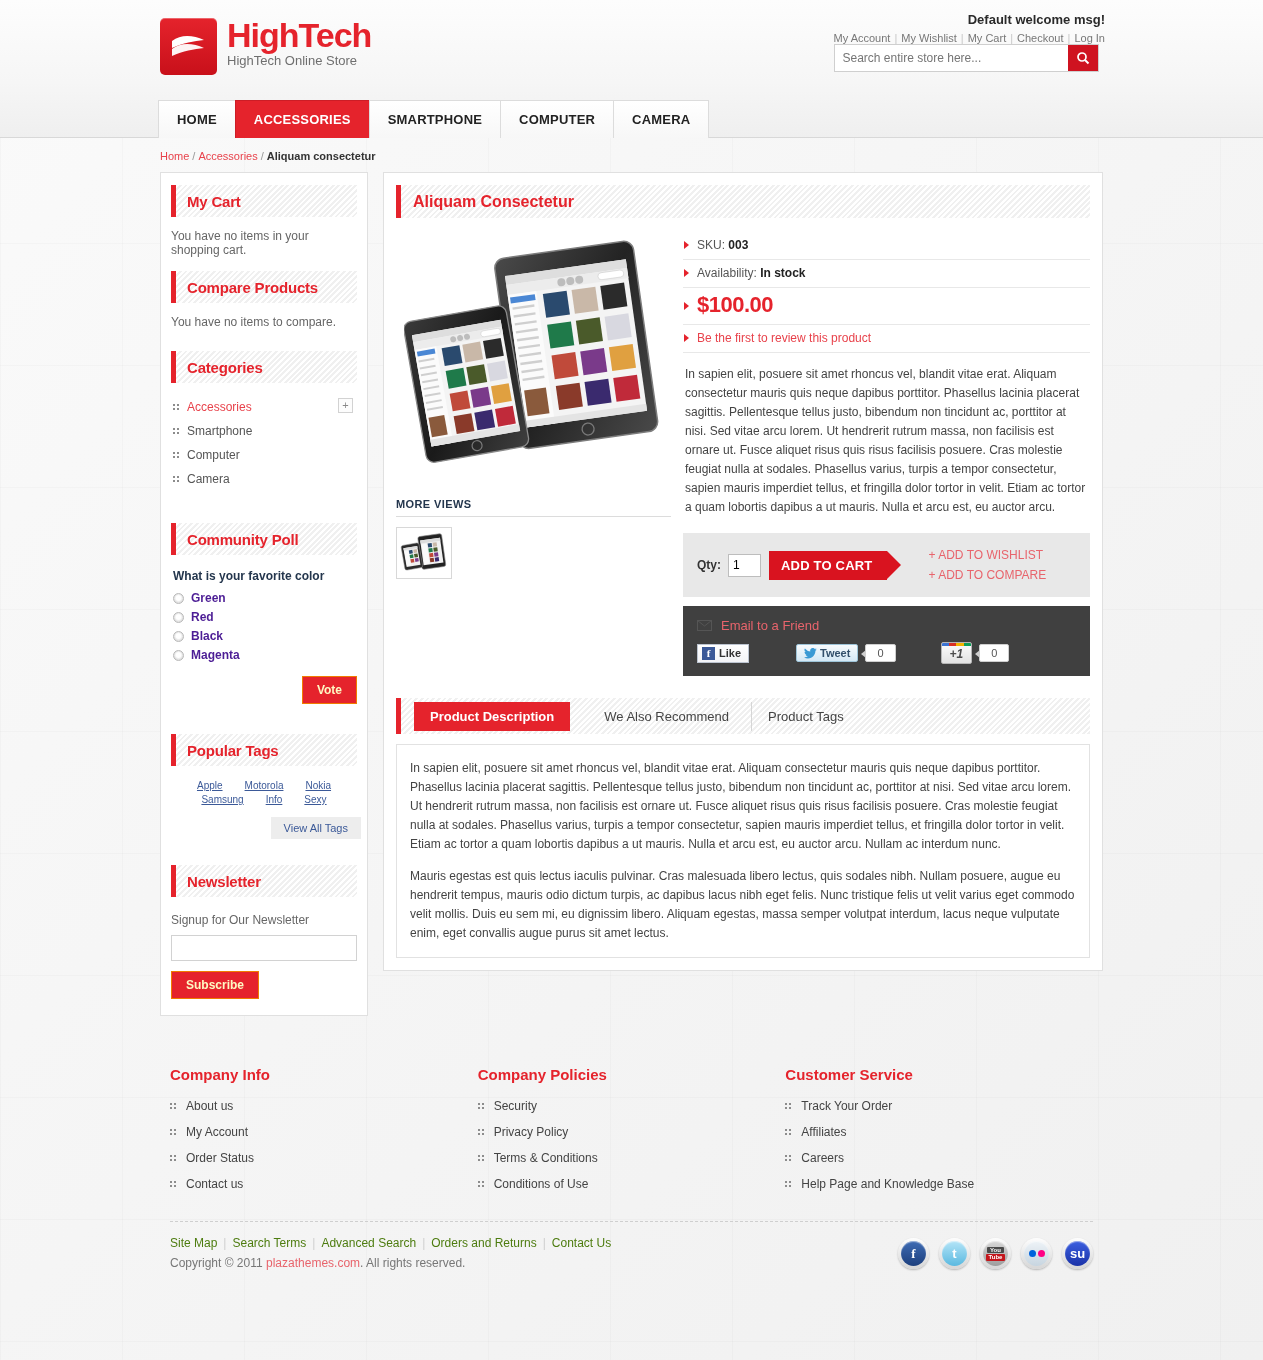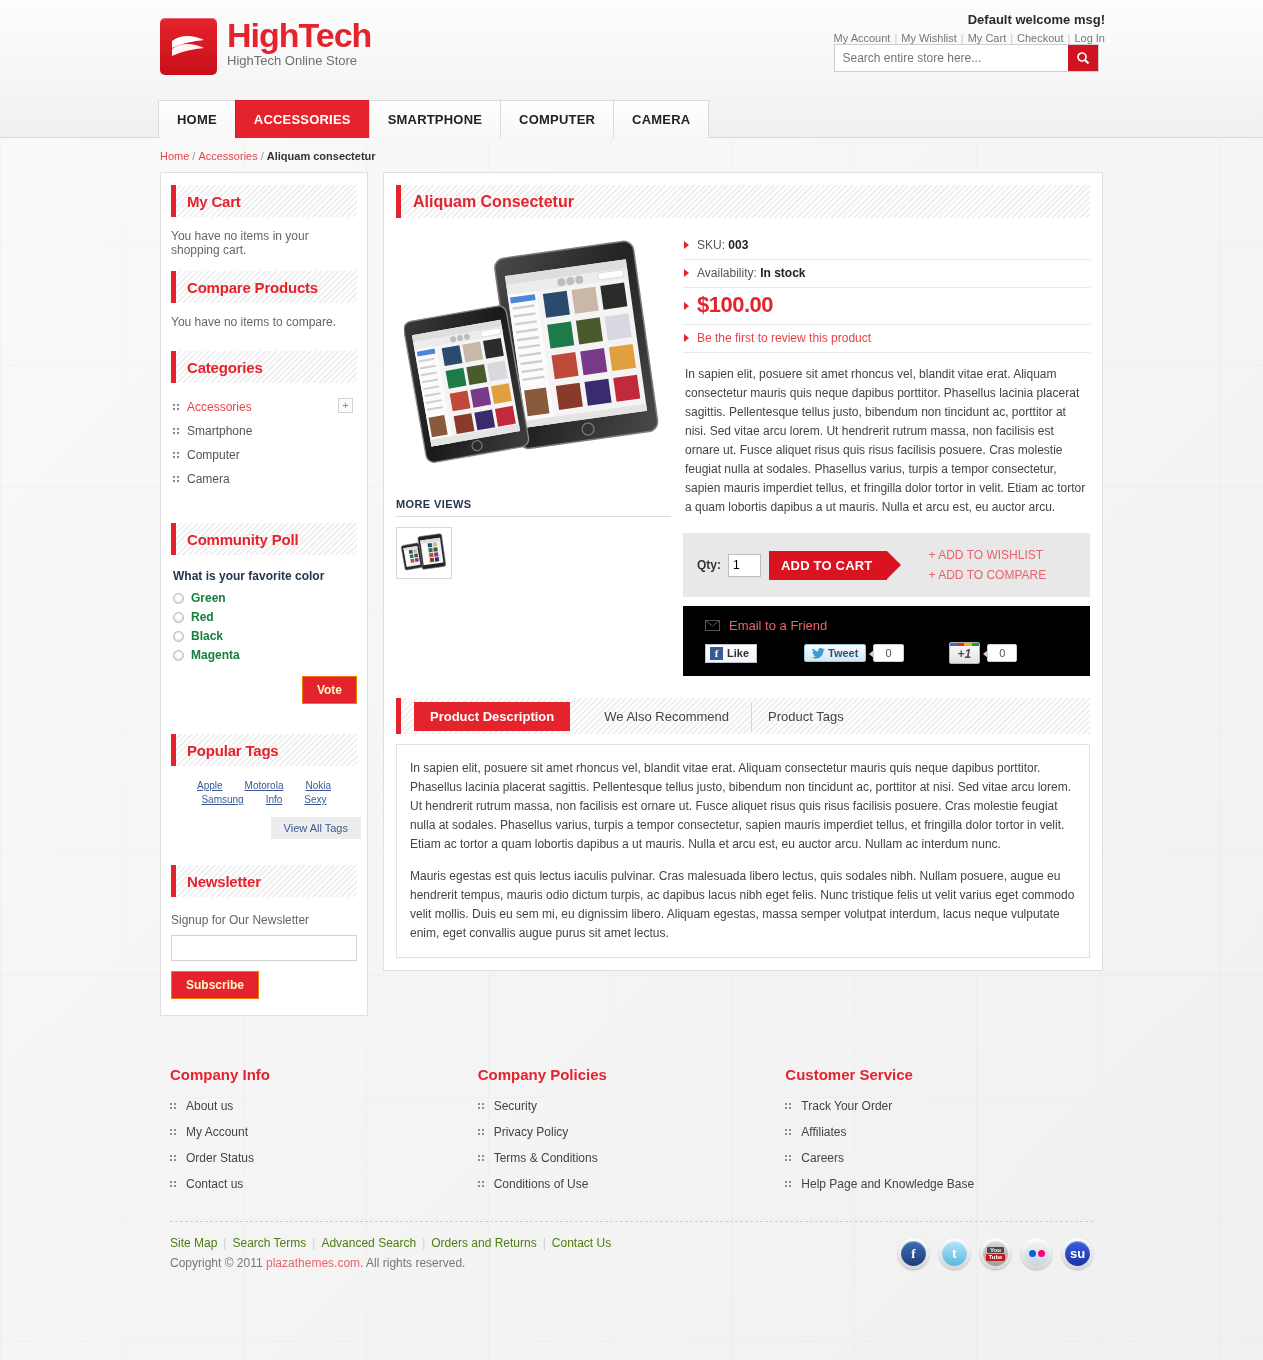--- a/index.html
+++ b/index.html
@@ -104,21 +104,21 @@
   }
   .cat-list li.active > span.label { color:#e8424b; }
   .cat-plus {
     position:absolute; right:4px; top:3px; width:15px; height:15px;
     border:1px solid #d2d2d2; background:#fcfcfc; color:#888;
     font-size:11px; line-height:13px; text-align:center; cursor:pointer;
   }
 
   
   .poll-q { font-size:12px; font-weight:bold; color:#24364d; margin:2px 0 8px 2px; }
-  .poll-opt { display:flex; align-items:center; margin:0 0 5px 2px; font-size:12px; color:#15803d; font-weight:bold; }
+  .poll-opt { display:flex; align-items:center; margin:0 0 5px 2px; font-size:12px; color:#4c1d95; font-weight:bold; }
   .radio {
     width:11px; height:11px; border-radius:50%;
     border:1px solid #b9b9b9; background:radial-gradient(circle at 50% 45%, #fff 0 35%, #e6e6e6 60%, #d2d2d2 100%);
     margin-right:7px; cursor:pointer;
   }
   .btn-red {
     background:#e5232c; color:#fef9c3; border:1px solid #f07c00;
     font-weight:bold; font-size:12px; padding:6px 14px; cursor:pointer;
     font-family:"Liberation Sans", sans-serif;
   }
@@ -192,21 +192,21 @@
     font-size:13px; font-weight:bold; display:flex; align-items:center; padding:0 14px 0 12px;
     cursor:pointer; letter-spacing:.2px;
   }
   .addcart::after {
     content:""; position:absolute; right:-14px; top:0; width:0; height:0;
     border-left:14px solid #d9131f; border-top:14.5px solid transparent; border-bottom:14.5px solid transparent;
   }
   .cart-links { margin-left:42px; font-size:12px; line-height:20px; }
   .cart-links a { color:#e8646c; display:block; }
 
-  .social-box { background:#000000; padding:12px 22px; margin-top:9px; }
+  .social-box { background:#404040; padding:12px 14px; margin-top:9px; }
   .email-friend { display:flex; align-items:center; font-size:13px; }
   .email-friend a { color:#e8646c; margin-left:9px; }
   .social-row { display:flex; align-items:center; margin-top:9px; gap:9px; }
   .fb-like {
     display:flex; align-items:center; gap:4px; border:1px solid #bcc4d0; background:linear-gradient(180deg,#fff,#f3f4f7);
     padding:2px 7px 2px 4px; font-size:11px; color:#333; font-weight:bold; cursor:pointer;
   }
   .fb-ico { width:13px; height:13px; background:#3b5998; color:#fff; font-weight:bold; font-size:11px;
             text-align:center; line-height:13px; font-family:"Liberation Serif", serif; }
   .tweet-btn {

